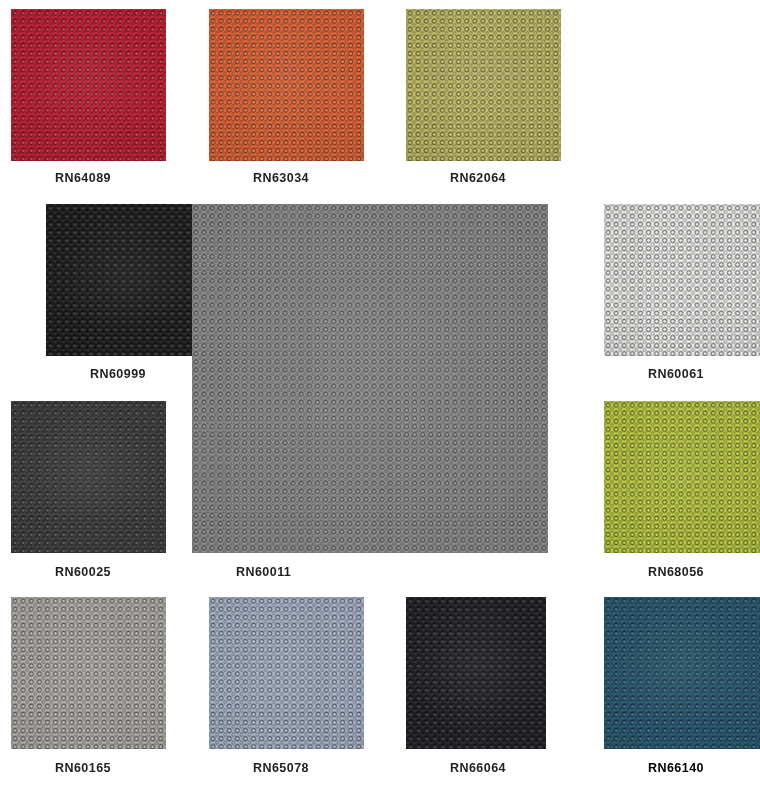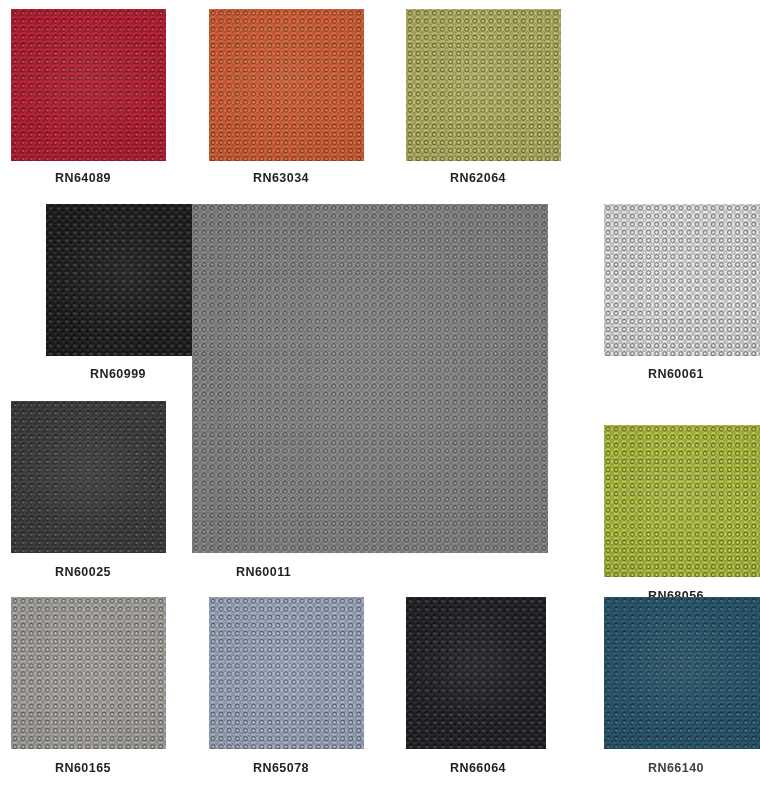--- a/index.html
+++ b/index.html
@@ -131,21 +131,21 @@
     </div>
     <div class="swatch-cell" style="left: 11px; top: 401px; width: 155px; height: 181px;">
       <div class="swatch-tile" style="height: 152px; background: rgb(56, 56, 58);">
         <div class="tex tex-a"></div>
         <div class="tex tex-b"></div>
         <div class="tex-shade"></div>
         <div class="tex-vig"></div>
       </div>
       <div class="swatch-label" style="top: 165px; color: rgb(35, 31, 32);">RN60025</div>
     </div>
-    <div class="swatch-cell" style="left: 604px; top: 401px; width: 156px; height: 181px; margin-top: 24px;">
+    <div class="swatch-cell" style="left: 604px; top: 401px; width: 156px; height: 181px;">
       <div class="swatch-tile" style="height: 152px; background: rgb(189, 205, 58);">
         <div class="tex tex-a"></div>
         <div class="tex tex-b"></div>
         <div class="tex-shade"></div>
         <div class="tex-vig"></div>
       </div>
       <div class="swatch-label" style="top: 165px; color: rgb(35, 31, 32);">RN68056</div>
     </div>
     <div class="swatch-cell" style="left: 11px; top: 597px; width: 155px; height: 181px;">
       <div class="swatch-tile" style="height: 152px; background: rgb(178, 175, 169);">
@@ -174,15 +174,15 @@
       </div>
       <div class="swatch-label" style="top: 165px; color: rgb(35, 31, 32);">RN66064</div>
     </div>
     <div class="swatch-cell" style="left: 604px; top: 597px; width: 156px; height: 181px;">
       <div class="swatch-tile" style="height: 152px; background: rgb(31, 85, 112);">
         <div class="tex tex-a"></div>
         <div class="tex tex-b"></div>
         <div class="tex-shade"></div>
         <div class="tex-vig"></div>
       </div>
-      <div class="swatch-label" style="top: 165px; color: #404040;">RN66140</div>
+      <div class="swatch-label" style="top: 165px; color: #000000;">RN66140</div>
     </div>
   </div>
 
 </body></html>

